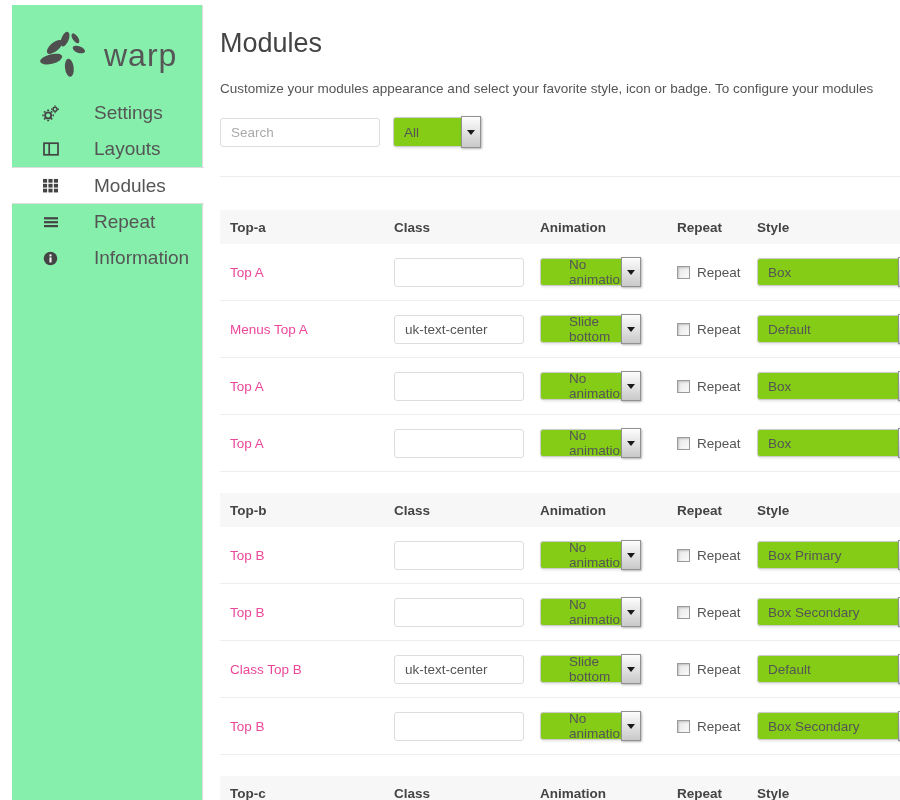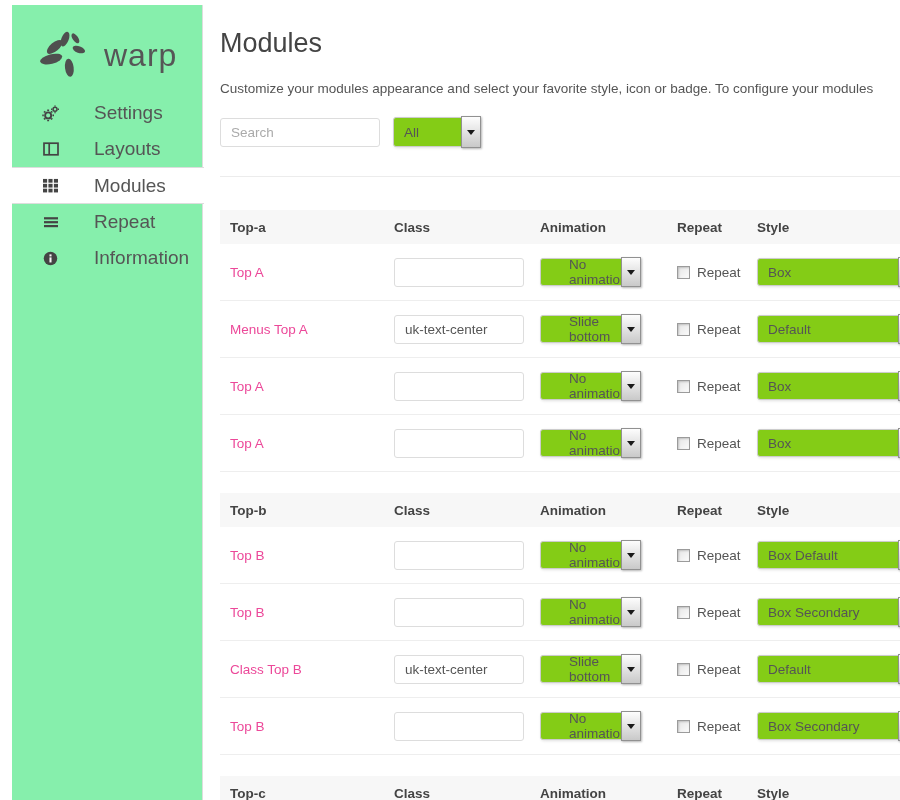--- a/index.html
+++ b/index.html
@@ -302,21 +302,21 @@
               <span class="tri"></span>
             </span>
           </div>
         </div>
       <div class="cell-repeat">
           <span class="checkbox"></span>
         <span class="cb-label">Repeat</span>
         </div>
       <div>
           <div class="select style-select">
-        <span>Box Default</span>
+        <span>Box Primary</span>
         <span class="select-arrow">
               <span class="tri"></span>
             </span>
           </div>
         </div>
     </div>
 
     <div class="trow">
       <div class="cell-name">Top B</div>
       <div><input type="text" class="text-input class-input" value="" style=""></div>

